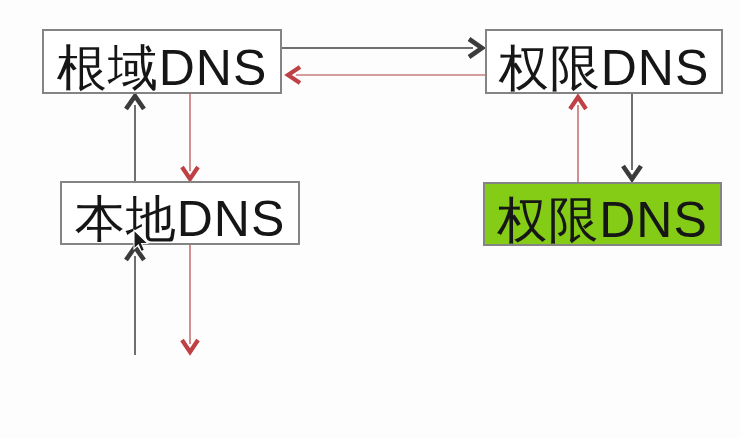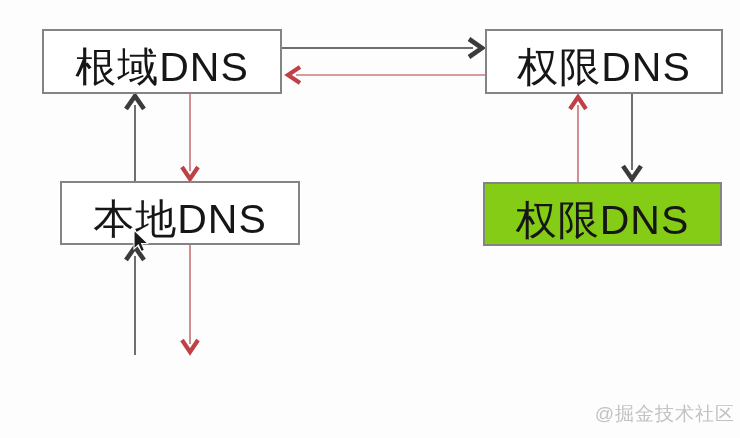--- a/index.html
+++ b/index.html
@@ -26,21 +26,21 @@
     position: absolute;
     box-sizing: border-box;
     background: #ffffff;
     border: 2px solid #848484;
     display: flex;
     align-items: center;
     justify-content: center;
     z-index: 2;
   }
   .node .node-label {
-    font-size: 41px;
+    font-size: 50px;
     color: #161616;
     letter-spacing: 1px;
     white-space: nowrap;
     line-height: 1;
     margin-top: 12px;
   }
   .node-root-dns  { left: 42px;  top: 29px;  width: 240px; height: 65px; }
   .node-tld-dns   { left: 485px; top: 29px;  width: 238px; height: 65px; }
   .node-local-dns { left: 60px;  top: 181px; width: 240px; height: 64px; text-align: center; }
   .node-auth-dns  { left: 483px; top: 182px; width: 239px; height: 64px; }
@@ -119,15 +119,14 @@
 
   <div class="node node-auth-dns" style="border-color: rgb(132, 132, 132); background: #84cc16;">
     <span class="node-label" style="color: rgb(22, 22, 22);">权限DNS</span>
   </div>
 
 
   <svg class="cursor-layer" width="740" height="438" viewBox="0 0 740 438" xmlns="http://www.w3.org/2000/svg">
     <path d="M134 230 L134 249 L138.4 244.9 L141.3 251.6 L144.5 250.2 L141.6 243.6 L147.6 243.2 Z" fill="#1b1b1b" stroke="#ffffff" stroke-width="1.1"></path>
   </svg>
 
-  <div class="watermark" style="color: rgb(194, 194, 194);">@掘金技术社区</div>
 
 </div>
 
 </body></html>

